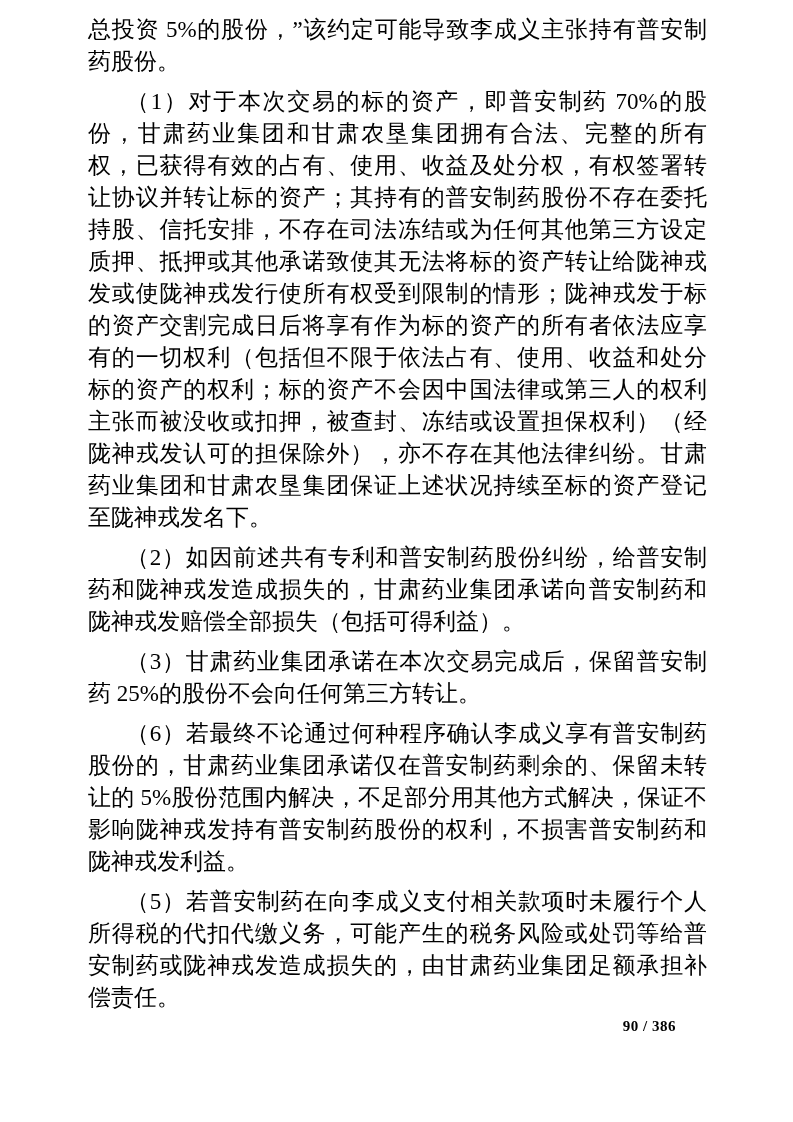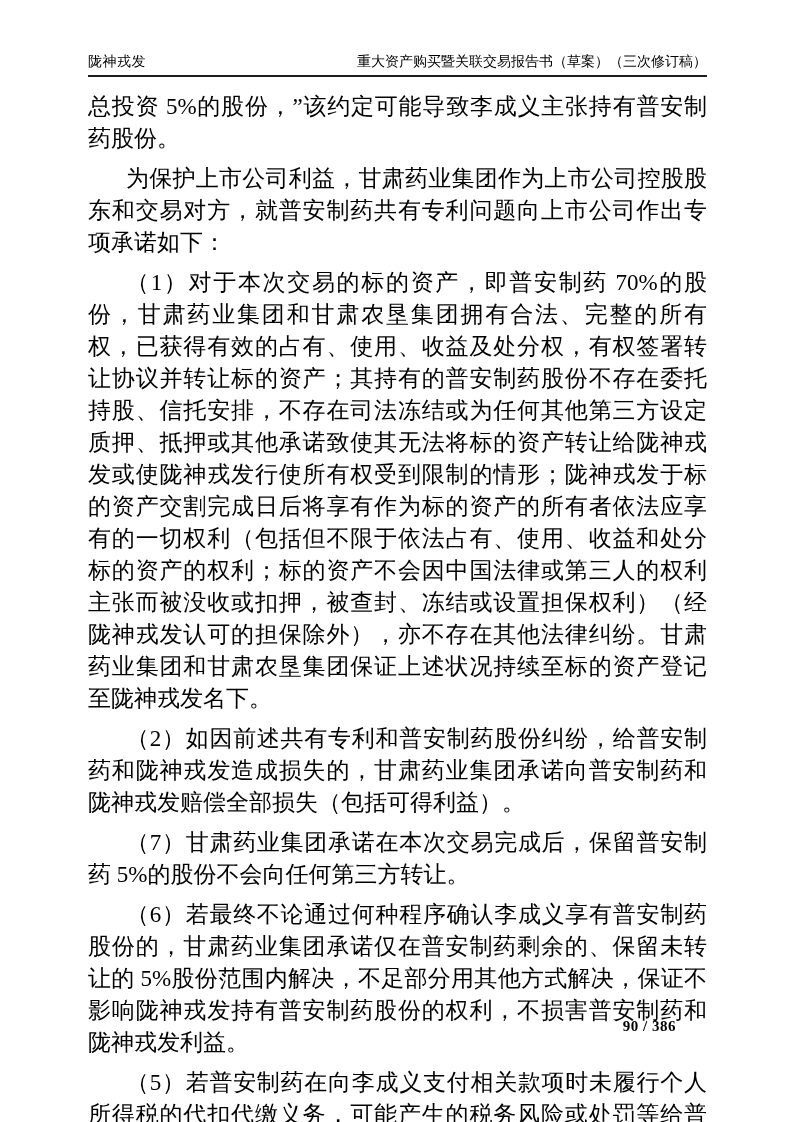--- a/index.html
+++ b/index.html
@@ -52,30 +52,25 @@
     font-weight: bold;
     letter-spacing: 0.5px;
     text-align: center;
   }
 </style>
 </head>
 <body>
 
 <div class="page">
 
-  <div class="header">
-    <span class="left-title">陇神戎发</span>
-    <span class="right-title">重大资产购买暨关联交易报告书（草案）（三次修订稿）</span>
-  </div>
 
   <div class="doc-body">
     <p>总投资 5%的股份，”该约定可能导致李成义主张持有普安制药股份。</p>
-    <p class="indent">为保护上市公司利益，甘肃药业集团作为上市公司控股股东和交易对方，就普安制药共有专利问题向上市公司作出专项承诺如下：</p>
     <p class="indent">（1）对于本次交易的标的资产，即普安制药 70%的股份，甘肃药业集团和甘肃农垦集团拥有合法、完整的所有权，已获得有效的占有、使用、收益及处分权，有权签署转让协议并转让标的资产；其持有的普安制药股份不存在委托持股、信托安排，不存在司法冻结或为任何其他第三方设定质押、抵押或其他承诺致使其无法将标的资产转让给陇神戎发或使陇神戎发行使所有权受到限制的情形；陇神戎发于标的资产交割完成日后将享有作为标的资产的所有者依法应享有的一切权利（包括但不限于依法占有、使用、收益和处分标的资产的权利；标的资产不会因中国法律或第三人的权利主张而被没收或扣押，被查封、冻结或设置担保权利）（经陇神戎发认可的担保除外），亦不存在其他法律纠纷。甘肃药业集团和甘肃农垦集团保证上述状况持续至标的资产登记至陇神戎发名下。</p>
     <p class="indent">（2）如因前述共有专利和普安制药股份纠纷，给普安制药和陇神戎发造成损失的，甘肃药业集团承诺向普安制药和陇神戎发赔偿全部损失（包括可得利益）。</p>
-    <p class="indent">（7）甘肃药业集团承诺在本次交易完成后，保留普安制药 5%的股份不会向任何第三方转让。</p>
+    <p class="indent">（3）甘肃药业集团承诺在本次交易完成后，保留普安制药 25%的股份不会向任何第三方转让。</p>
     <p class="indent">（6）若最终不论通过何种程序确认李成义享有普安制药股份的，甘肃药业集团承诺仅在普安制药剩余的、保留未转让的 5%股份范围内解决，不足部分用其他方式解决，保证不影响陇神戎发持有普安制药股份的权利，不损害普安制药和陇神戎发利益。</p>
     <p class="indent">（5）若普安制药在向李成义支付相关款项时未履行个人所得税的代扣代缴义务，可能产生的税务风险或处罚等给普安制药或陇神戎发造成损失的，由甘肃药业集团足额承担补偿责任。</p>
   </div>
 
   <div class="footer-pagenum">90 / 386</div>
 
 </div>
 
 </body></html>

